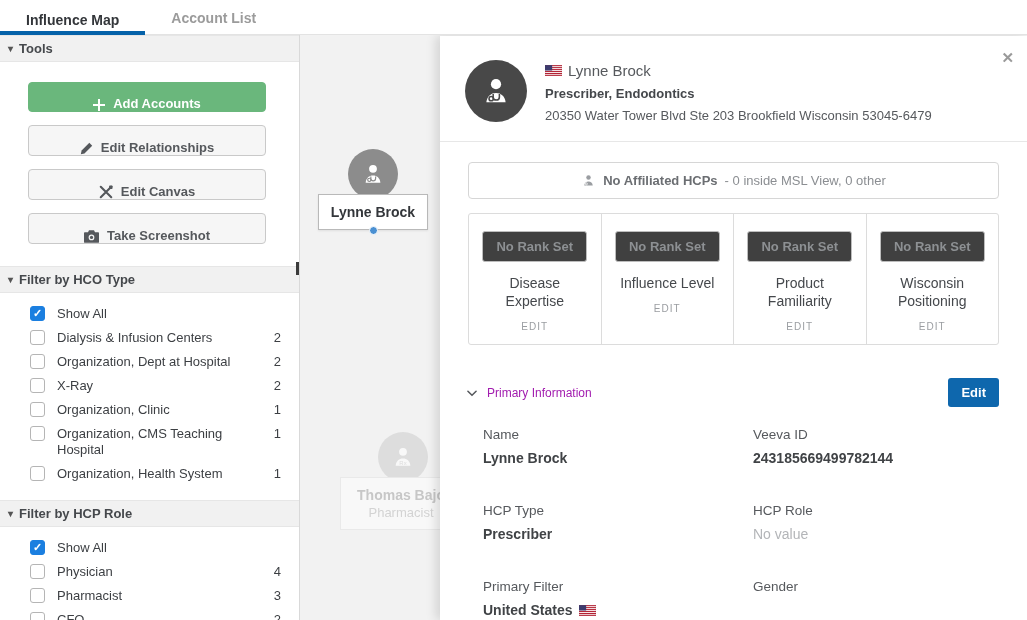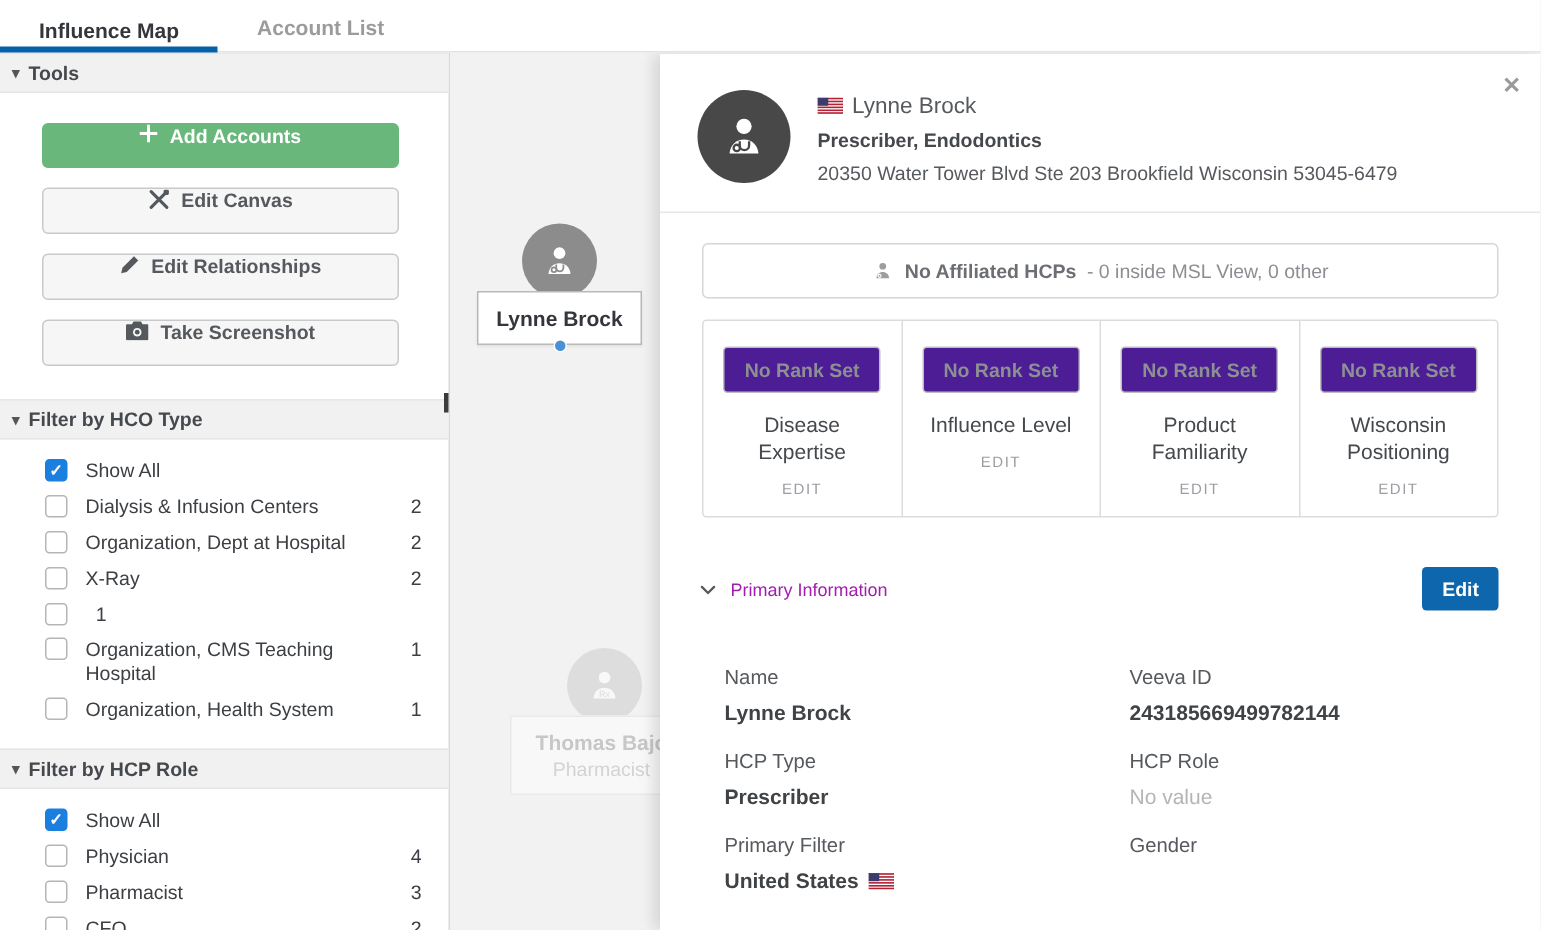--- a/index.html
+++ b/index.html
@@ -16,21 +16,21 @@
   
   .sidebar { position:absolute; left:0; top:35px; width:300px; height:585px;
     background:#fff; border-right:1px solid #d9d9d9; z-index:5; }
   .section-header { background:#f1f1f1; border-top:1px solid #e6e6e6;
     border-bottom:1px solid #e6e6e6; padding:5px 10px 5px 8px; font-size:13px;
     font-weight:bold; color:#45484c; display:flex; align-items:center; gap:6px; }
   .section-header .tri { font-size:10px; color:#555; }
   .btn-col { padding:20px 28px 22px 28px; display:flex; flex-direction:column; gap:13px; }
   .s-btn { width:238px; height:31px; border:1px solid #c9c9c9; border-radius:4px;
     background:#f6f6f6; color:#55585c; font-size:13px; font-weight:bold;
-    display:flex; align-items:flex-start; justify-content:center; gap:8px; cursor:pointer; }
+    display:flex; align-items:flex-end; justify-content:center; gap:8px; cursor:pointer; }
   .s-btn.green { background:#6ab77c; border-color:#6ab77c; color:#fff; height:30px; }
   .s-btn svg { flex:0 0 auto; }
   .filter-list { padding:13px 18px 10px 30px; }
   .f-row { display:flex; align-items:flex-start; margin-bottom:8px; font-size:13px; color:#3c3f43; }
   .cb { width:15px; height:15px; border:1px solid #b5b5b5; border-radius:3px;
     background:#fff; margin-right:12px; flex:0 0 auto; margin-top:0px; cursor:pointer;
     display:flex; align-items:center; justify-content:center; }
   .cb.checked { background:#1b7fe0; border-color:#1b7fe0; color:#fff;
     font-size:11px; font-weight:bold; }
   .f-label { flex:1 1 auto; line-height:16px; padding-right:8px; }
@@ -70,33 +70,33 @@
     height:37px; display:flex; align-items:center; justify-content:center; gap:7px;
     font-size:13px; color:#8b8e92; cursor:pointer; }
   .affil-bold { font-weight:bold; color:#6b6e72; }
 
   .ranks { margin:14px 28px 0 28px; border:1px solid #dcdcdc; border-radius:3px;
     display:flex; background:#fff; }
   .rank { flex:1 1 0; border-right:1px solid #dcdcdc; padding:17px 6px 12px 6px;
     display:flex; flex-direction:column; align-items:center; text-align:center; }
   .rank:last-child { border-right:none; }
   .rank-chip { border:1px solid #bdbdbd; border-radius:3px; padding:7px 13px;
-    font-size:13px; font-weight:bold; color:#8d9093; background:#4c1d95; cursor:pointer; }
+    font-size:13px; font-weight:bold; color:#8d9093; background:#404040; cursor:pointer; }
   .rank-name { font-size:14px; font-weight:normal; color:#45484c; margin-top:12px;
     line-height:18px; width:100px; }
   .rank-edit { font-size:10px; letter-spacing:1px; color:#9a9da1; margin-top:11px; cursor:pointer; }
 
   .pi-head { margin:33px 28px 0 25px; display:flex; align-items:center; }
   .pi-title { font-size:12px; color:#a21caf; margin-left:8px; }
   .pi-chevron { color:#55585c; }
   .pi-edit { margin-left:auto; background:#0e67ad; color:#fff; font-size:13px;
     font-weight:bold; border:none; border-radius:3px; padding:7px 13px; cursor:pointer; }
 
-  .fields { margin:37px 28px 0 43px; display:grid; grid-template-columns:270px auto;
-    row-gap:17px; }
+  .fields { margin:20px 28px 0 43px; display:grid; grid-template-columns:270px auto;
+    row-gap:37px; }
   .field .f-lab { font-size:13.5px; color:#56595d; }
   .field .f-val { font-size:14px; font-weight:bold; color:#404346; margin-top:8px;
     display:flex; align-items:center; gap:7px; }
   .field .f-val.muted { color:#b3b5b8; font-weight:normal; }
 
   .flag { display:inline-block; vertical-align:-1px; }
 </style>
 </head>
 <body>
 
@@ -111,33 +111,33 @@
     <span class="tri">▾</span>
     <span>Tools</span>
   </div>
 
   <div class="btn-col">
     <button class="s-btn green">
       <svg width="12" height="12" viewBox="0 0 12 12">
           <path d="M5 0h2v5h5v2H7v5H5V7H0V5h5z" fill="#fff"></path>
         </svg>
       <span>Add Accounts</span>
+    </button>
+    <button class="s-btn">
+      <svg width="13" height="13" viewBox="0 0 16 16">
+          <path d="M11.5 1l3.5 3.5L5.5 14 1 15l1-4.5z" fill="#55585c"></path>
+        </svg>
+      <span>Edit Relationships</span>
     </button>
     <button class="s-btn">
       <svg width="14" height="14" viewBox="0 0 16 16">
           <path d="M2 2l12 12M14 2L2 14" stroke="#55585c" stroke-width="2.4" stroke-linecap="round"></path>
           <rect x="11.5" y="0.5" width="4" height="4" rx="1" fill="#55585c"></rect>
         </svg>
       <span>Edit Canvas</span>
-    </button>
-    <button class="s-btn">
-      <svg width="13" height="13" viewBox="0 0 16 16">
-          <path d="M11.5 1l3.5 3.5L5.5 14 1 15l1-4.5z" fill="#55585c"></path>
-        </svg>
-      <span>Edit Relationships</span>
     </button>
     <button class="s-btn">
       <svg width="15" height="13" viewBox="0 0 18 15">
           <path d="M6 0h6l1.2 2.3H17a1 1 0 0 1 1 1V14a1 1 0 0 1-1 1H1a1 1 0 0 1-1-1V3.3a1 1 0 0 1 1-1h3.8z" fill="#55585c"></path>
           <circle cx="9" cy="8.6" r="3.4" fill="#f6f6f6"></circle>
           <circle cx="9" cy="8.6" r="1.9" fill="#55585c"></circle>
         </svg>
       <span>Take Screenshot</span>
     </button>
   </div>
@@ -163,20 +163,21 @@
       <span class="f-label">Organization, Dept at Hospital</span>
       <span class="f-count">2</span>
     </div>
     <div class="f-row">
       <span class="cb"></span>
       <span class="f-label">X-Ray</span>
       <span class="f-count">2</span>
     </div>
     <div class="f-row">
       <span class="cb"></span>
+      <span class="f-label">Organization, Clinic</span>
       <span class="f-count">1</span>
     </div>
     <div class="f-row">
       <span class="cb"></span>
       <span class="f-label">Organization, CMS Teaching Hospital</span>
       <span class="f-count">1</span>
     </div>
     <div class="f-row">
       <span class="cb"></span>
       <span class="f-label">Organization, Health System</span>

